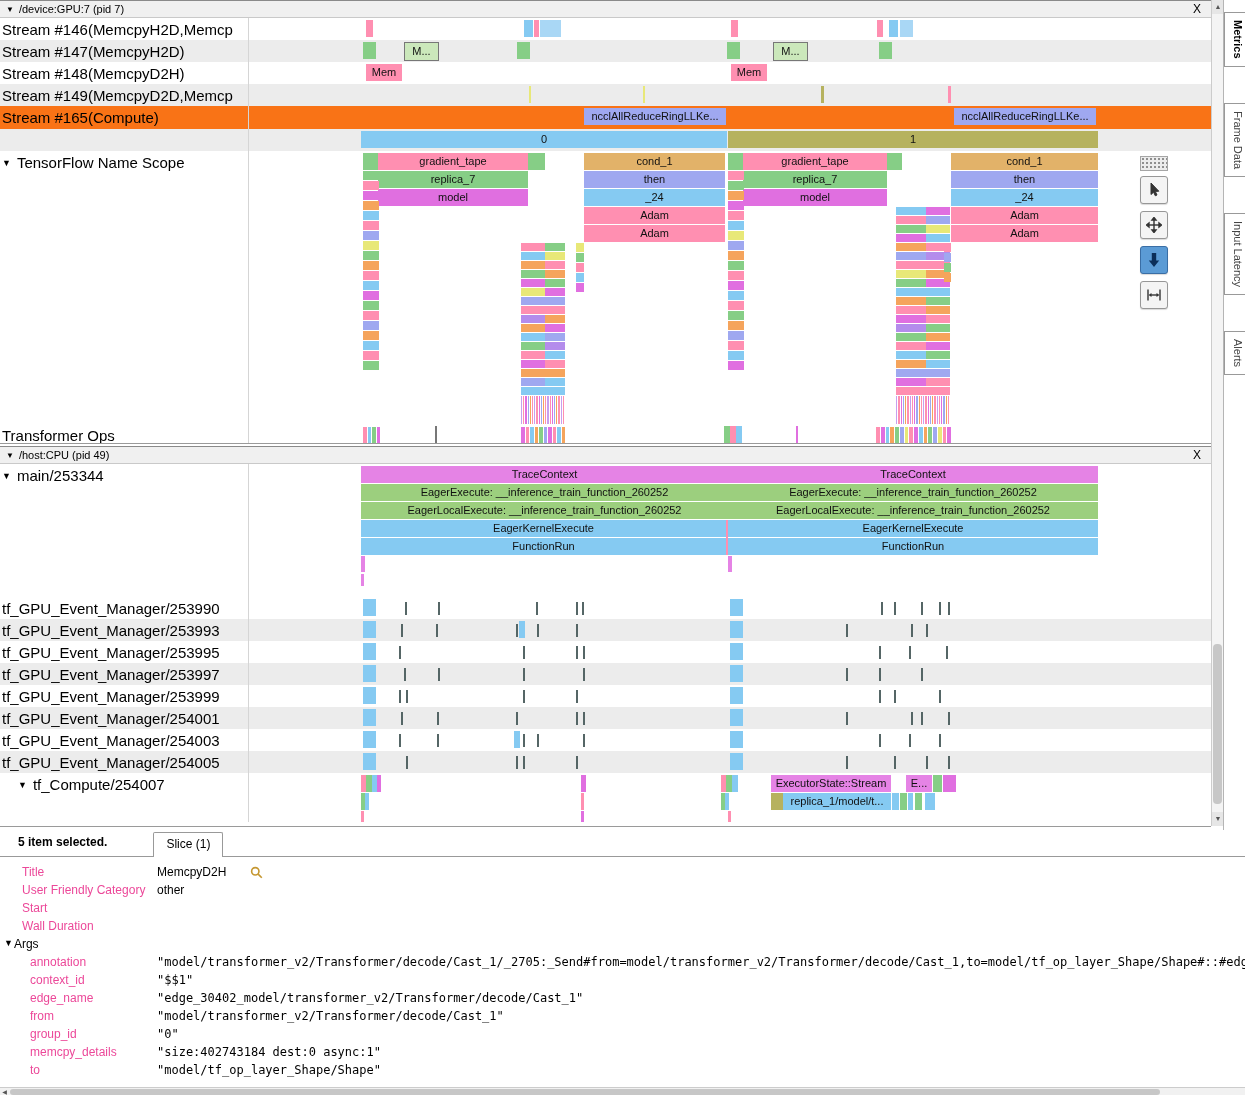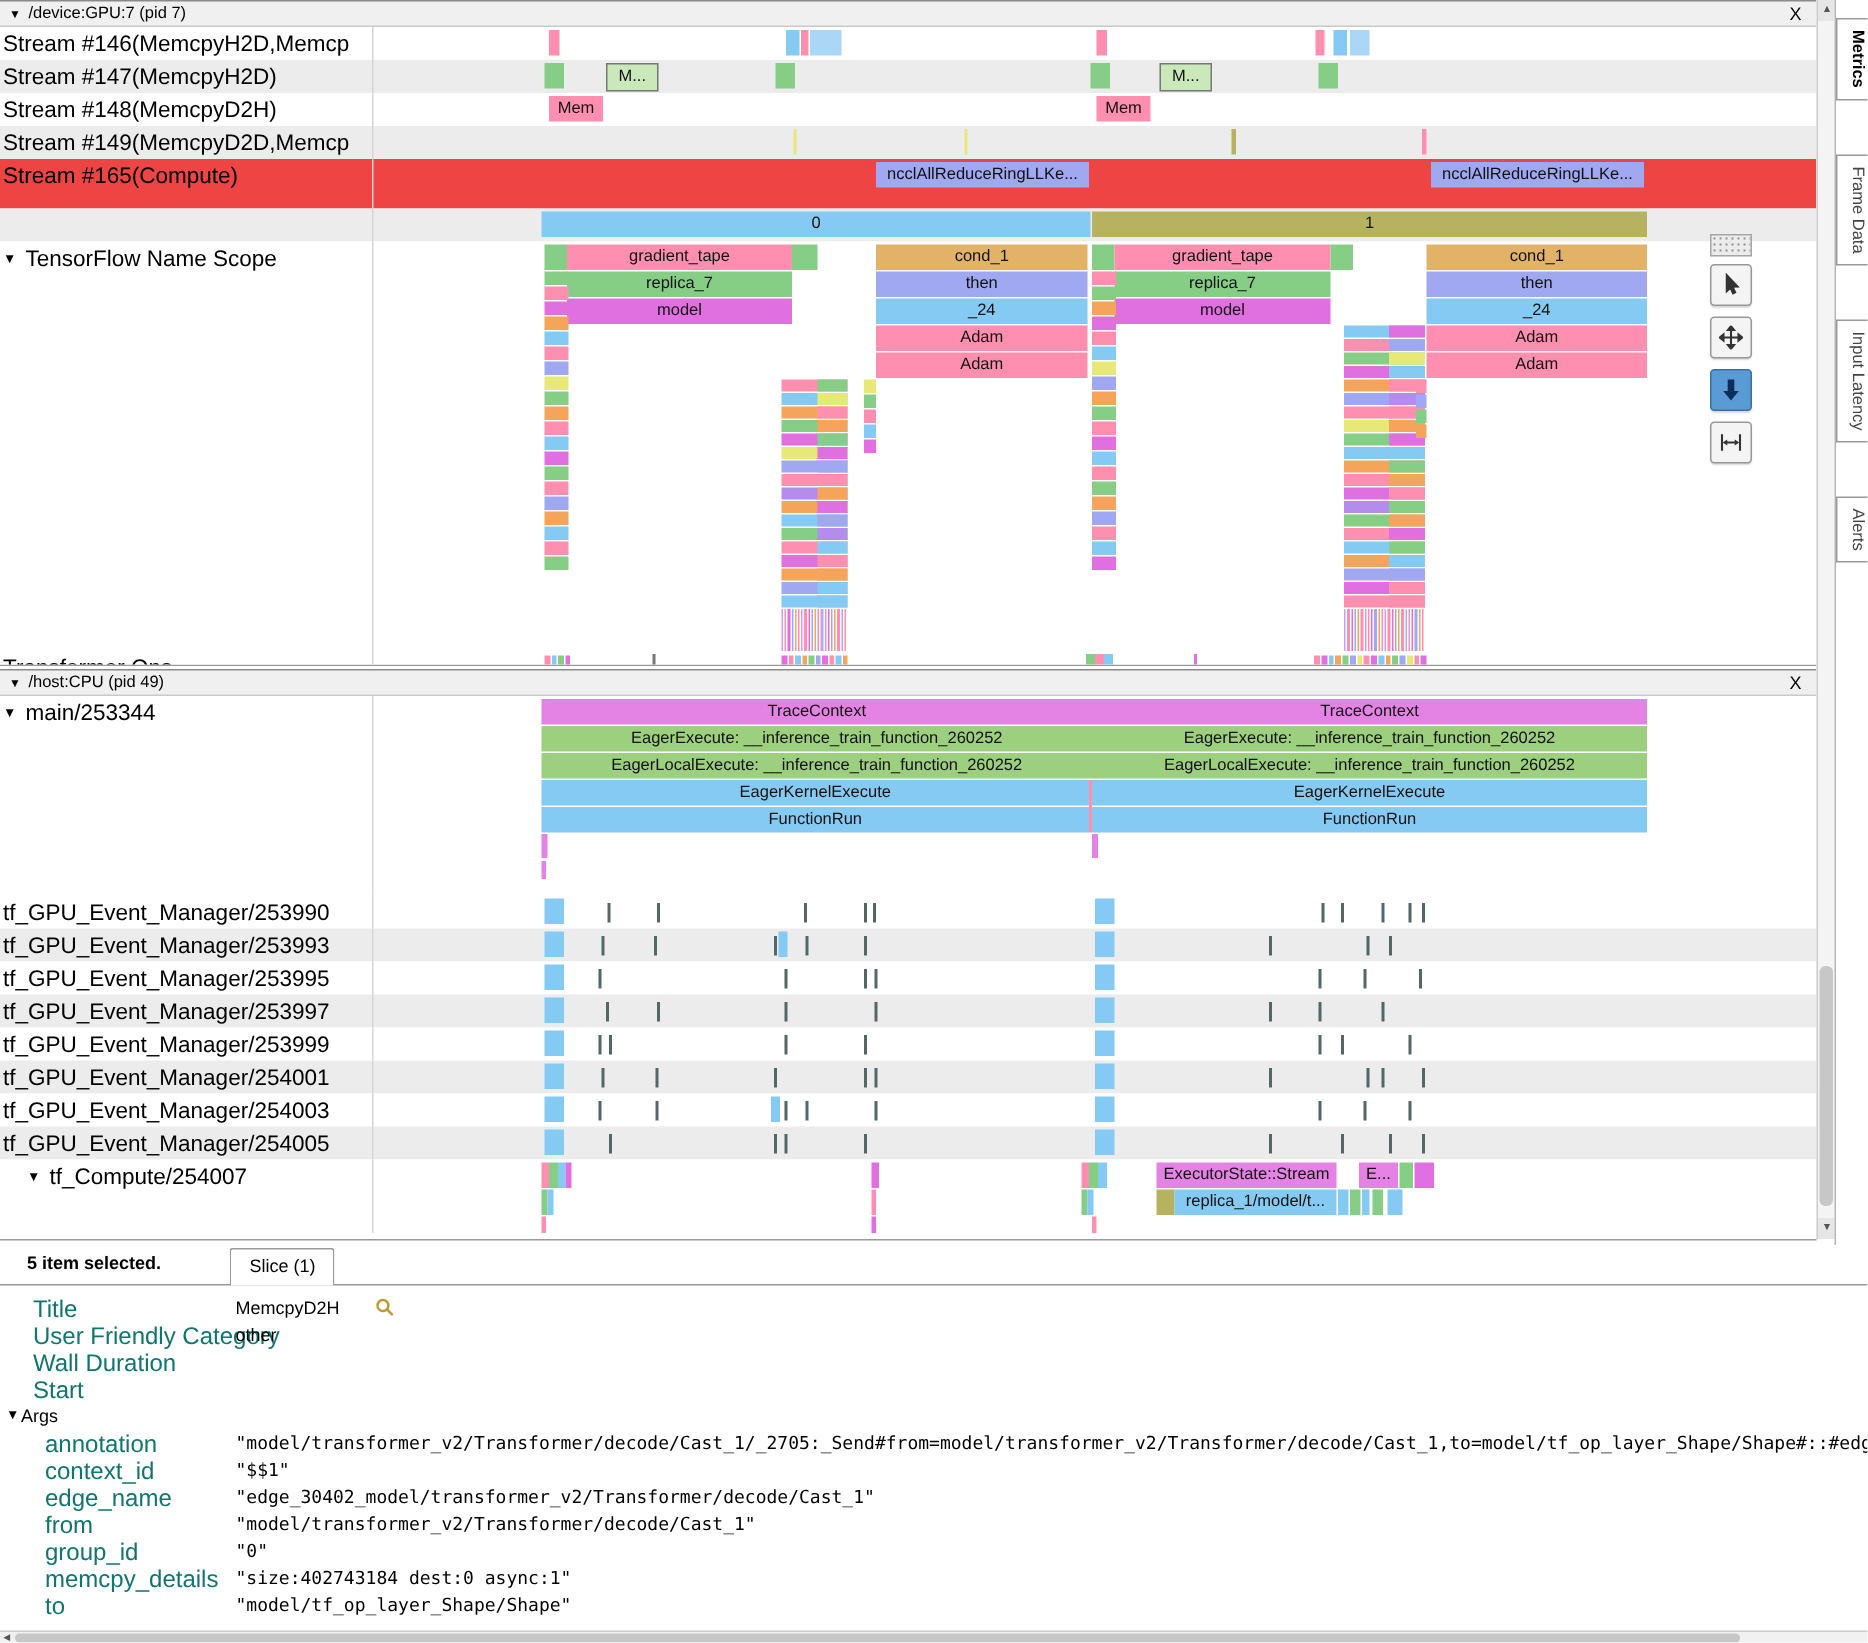--- a/index.html
+++ b/index.html
@@ -39,21 +39,21 @@
         display:flex;align-items:center;justify-content:center;box-shadow:0 1px 1px rgba(0,0,0,.15);cursor:pointer;}
   .tbtn.active{background:#5b9bd5;border-color:#3a6ea5;}
   
   #detail{position:absolute;left:0;top:830px;width:1245px;height:257px;background:#fff;overflow:hidden;}
   .tabbar{height:26px;border-bottom:1px solid #999;display:flex;align-items:flex-end;padding-left:18px;background:#fff;}
   .selcount{font-weight:bold;font-size:12px;margin-bottom:7px;}
   .tab{margin-left:46px;font-size:12px;border:1px solid #999;border-bottom:none;padding:4px 12px 6px;
        background:#fff;position:relative;top:1px;border-radius:2px 2px 0 0;cursor:pointer;}
   #drows{position:relative;margin-top:6px;}
   .drow{position:relative;height:18px;}
-  .dlabel{position:absolute;left:22px;top:2px;font-size:16px;color:#0f766e;}
+  .dlabel{position:absolute;left:22px;top:2px;font-size:12px;color:#ec4899;}
   .dlabel.argl{left:30px;}
   .dvalue{position:absolute;left:157px;top:2px;font-size:12px;white-space:pre;}
   .dvalue.mono{font-family:"DejaVu Sans Mono",monospace;font-size:12px;}
   .argshdr{position:absolute;left:4px;top:2px;font-size:12px;}
   .argshdr .smallarrow{margin-right:1px;}
   .searchicon{position:absolute;left:250px;top:2px;cursor:pointer;}
   
   #hscroll{position:absolute;left:0;top:1087px;width:1245px;height:8px;background:#f1f1f1;border-top:1px solid #ccc;}
   .harrow{position:absolute;left:0;top:0;width:9px;height:8px;font-size:6px;line-height:8px;text-align:center;color:#555;cursor:pointer;}
   .hthumb{position:absolute;left:10px;top:1px;width:1150px;height:6px;background:#c7c7c7;border-radius:3px;}
@@ -101,21 +101,21 @@
       </div>
       <div class="track" style="height: 22px; background: rgb(236, 236, 236);">
         <div class="tlabel"><span>Stream #149(MemcpyD2D,Memcp</span></div>
         <div class="tl">
           <div class="bar" style="left: 280px; top: 2px; width: 2px; height: 17px; background: rgb(232, 232, 120);"></div>
           <div class="bar" style="left: 394px; top: 2px; width: 2px; height: 17px; background: rgb(232, 232, 120);"></div>
           <div class="bar" style="left: 572px; top: 2px; width: 3px; height: 17px; background: rgb(182, 178, 95);"></div>
           <div class="bar" style="left: 699px; top: 2px; width: 3px; height: 17px; background: rgb(255, 143, 177);"></div>
         </div>
       </div>
-      <div class="track" style="height: 33px; background: #ef4444;">
+      <div class="track" style="height: 23px; background: #f97316;">
         <div class="tlabel"><span>Stream #165(Compute)</span></div>
         <div class="tl">
           <div class="bar" style="left: 335px; top: 2px; width: 142px; height: 17px; background: rgb(159, 168, 240);">ncclAllReduceRingLLKe...</div>
           <div class="bar" style="left: 705px; top: 2px; width: 142px; height: 17px; background: rgb(159, 168, 240);">ncclAllReduceRingLLKe...</div>
         </div>
       </div>
       <div class="track" style="height: 22px; background: rgb(236, 236, 236);">
         <div class="tl">
           <div class="bar" style="left: 112px; top: 2px; width: 366px; height: 17px; background: rgb(133, 202, 242);">0</div>
           <div class="bar" style="left: 479px; top: 2px; width: 370px; height: 17px; background: rgb(182, 178, 95);">1</div>
@@ -604,25 +604,25 @@
         <span class="searchicon"><svg width="13" height="13" viewBox="0 0 16 16">
             <circle cx="6.5" cy="6.5" r="4.5" fill="none" stroke="#c59731" stroke-width="2"></circle>
             <line x1="10" y1="10" x2="14.5" y2="14.5" stroke="#c59731" stroke-width="2"></line>
           </svg></span>
       </div>
       <div class="drow">
         <span class="dlabel">User Friendly Category</span>
         <span class="dvalue">other</span>
       </div>
       <div class="drow">
+        <span class="dlabel">Start</span>
+        <span class="dvalue"></span>
+      </div>
+      <div class="drow">
         <span class="dlabel">Wall Duration</span>
-        <span class="dvalue"></span>
-      </div>
-      <div class="drow">
-        <span class="dlabel">Start</span>
         <span class="dvalue"></span>
       </div>
       <div class="drow">
         <span class="argshdr"><span class="smallarrow">▼</span><span>Args</span></span>
       </div>
       <div class="drow">
         <span class="dlabel argl">annotation</span>
         <span class="dvalue mono">"model/transformer_v2/Transformer/decode/Cast_1/_2705:_Send#from=model/transformer_v2/Transformer/decode/Cast_1,to=model/tf_op_layer_Shape/Shape#::#edg</span>
       </div>
       <div class="drow">

